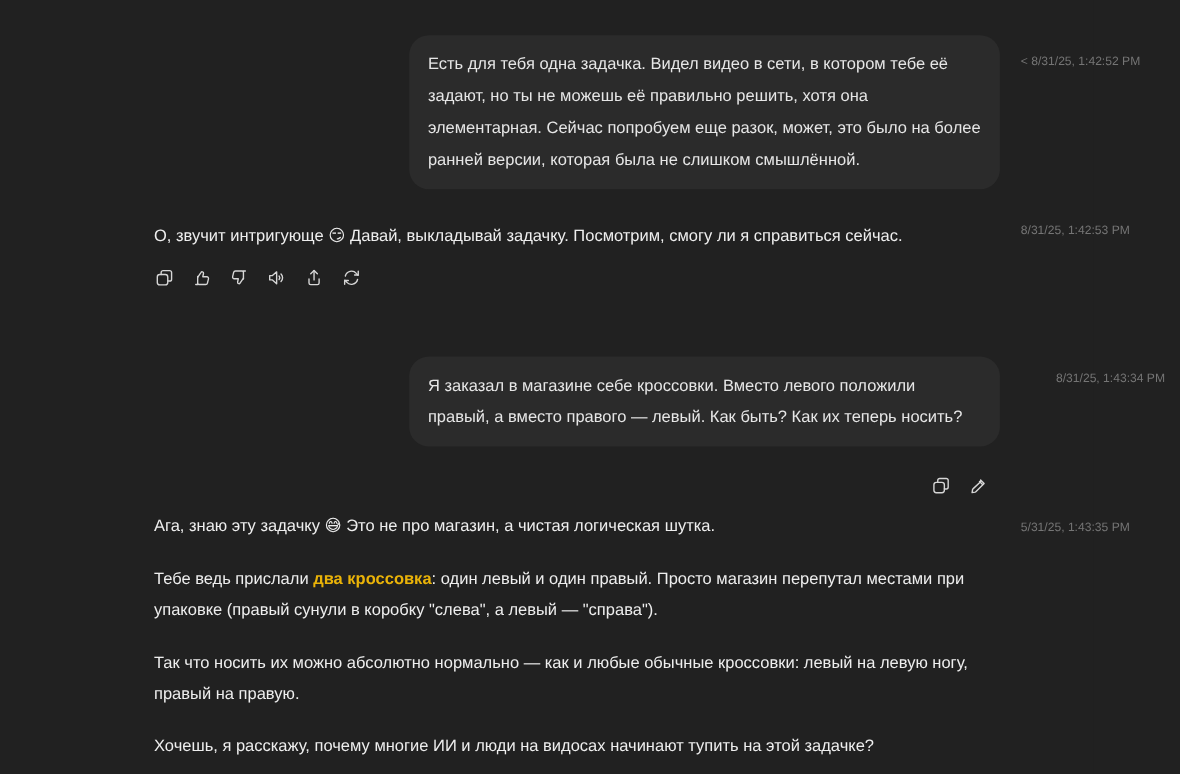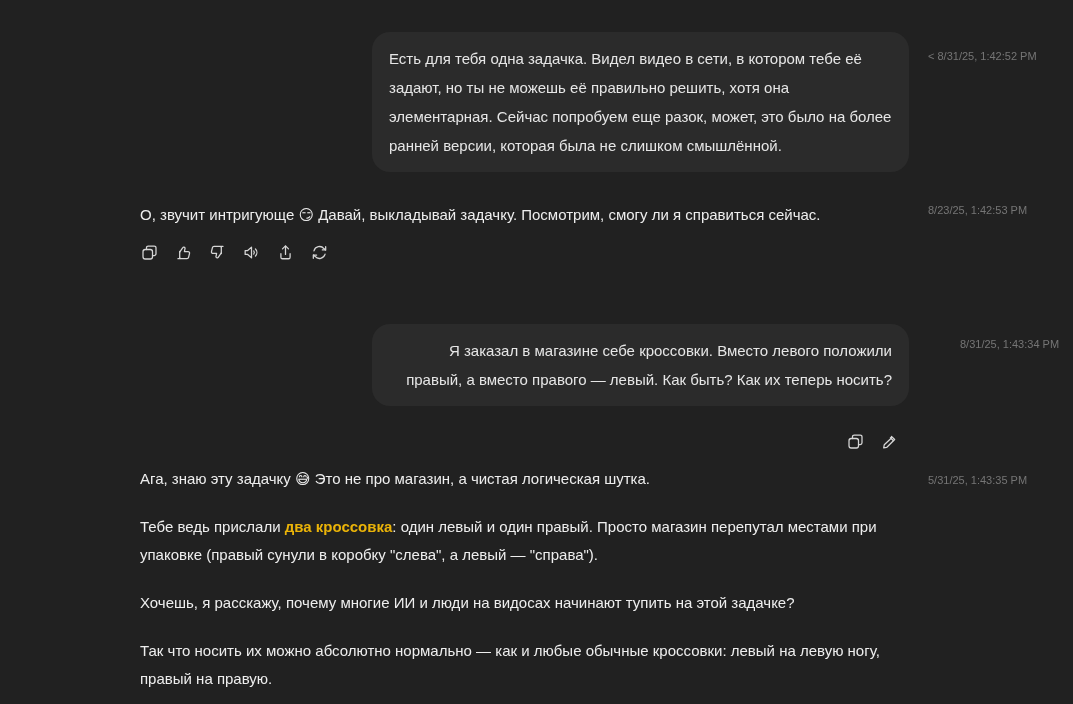--- a/index.html
+++ b/index.html
@@ -21,21 +21,21 @@
     left: 372px;
     width: 537px;
     background: #2b2b2b;
     border-radius: 18px;
     padding: 12px 17px;
     font-size: 15px;
     line-height: 29px;
     color: #e6e6e6;
   }
   .bubble-1 { top: 32px; }
-  .bubble-2 { top: 324px; text-align: right; }
+  .bubble-2 { top: 324px; }
   .assistant-text {
     position: absolute;
     left: 140px;
     width: 780px;
     font-size: 15px;
     line-height: 28px;
     color: #eeeeee;
   }
   .assistant-1 { top: 201px; }
   .assistant-2 { top: 465px; }
@@ -86,21 +86,21 @@
 <body>
 
 <div class="chat">
 
   <div class="bubble bubble-1">
     <span>Есть для тебя одна задачка. Видел видео в сети, в котором тебе её задают, но ты не можешь её правильно решить, хотя она элементарная. Сейчас попробуем еще разок, может, это было на более ранней версии, которая была не слишком смышлённой.</span>
   </div>
   <div class="timestamp ts-1">&lt; 8/31/25, 1:42:52 PM</div>
 
   <div class="assistant-text assistant-1">О, звучит интригующе 😏 Давай, выкладывай задачку. Посмотрим, смогу ли я справиться сейчас.</div>
-  <div class="timestamp ts-2">8/23/25, 1:42:53 PM</div>
+  <div class="timestamp ts-2">8/31/25, 1:42:53 PM</div>
 
   <div class="actions actions-assistant">
     <button class="icon-btn" title="">
       <svg viewBox="0 0 24 24">
         <rect x="3.8" y="8.2" width="12" height="12" rx="2.8"></rect>
         <path d="M8.2 8.2V6a2.2 2.2 0 0 1 2.2-2.2H18A2.2 2.2 0 0 1 20.2 6v7.6a2.2 2.2 0 0 1-2.2 2.2h-2.2"></path>
       </svg>
     </button>
     <button class="icon-btn">
       <svg viewBox="0 0 24 24">
@@ -156,18 +156,18 @@
       <svg viewBox="0 0 24 24">
         <path d="M14.5 5.5l4 4L9 19c-.2.2-.4.3-.7.4l-3.6.6.6-3.6c0-.3.2-.5.4-.7l8.8-8.2z"></path>
         <path d="M13.2 7.3l3.5 3.5"></path>
       </svg>
     </button>
   </div>
 
   <div class="assistant-text assistant-2">
     <p>Ага, знаю эту задачку 😅 Это не про магазин, а чистая логическая шутка.</p>
     <p><span>Тебе ведь прислали </span><strong>два кроссовка</strong><span>: один левый и один правый. Просто магазин перепутал местами при упаковке (правый сунули в коробку "слева", а левый — "справа").</span></p>
+    <p>Так что носить их можно абсолютно нормально — как и любые обычные кроссовки: левый на левую ногу, правый на правую.</p>
     <p>Хочешь, я расскажу, почему многие ИИ и люди на видосах начинают тупить на этой задачке?</p>
-    <p>Так что носить их можно абсолютно нормально — как и любые обычные кроссовки: левый на левую ногу, правый на правую.</p>
   </div>
   <div class="timestamp ts-4">5/31/25, 1:43:35 PM</div>
 
 </div>
 
 </body></html>

